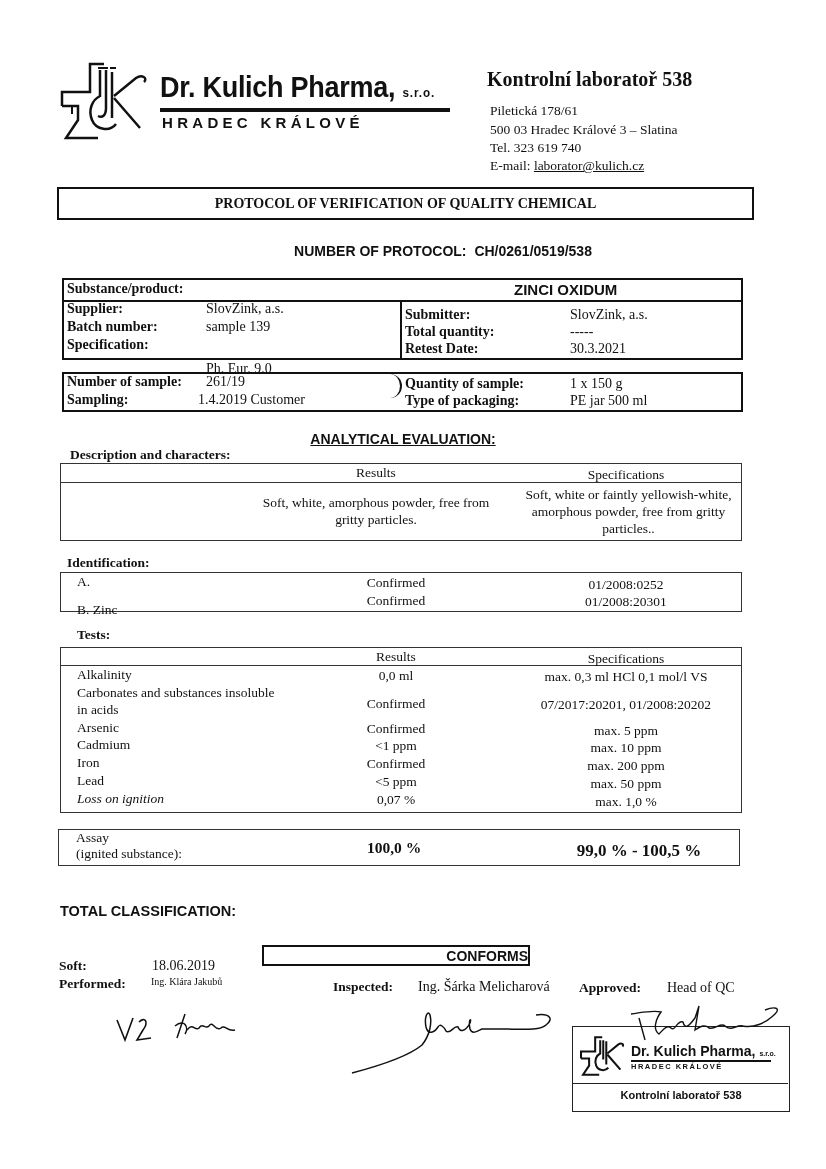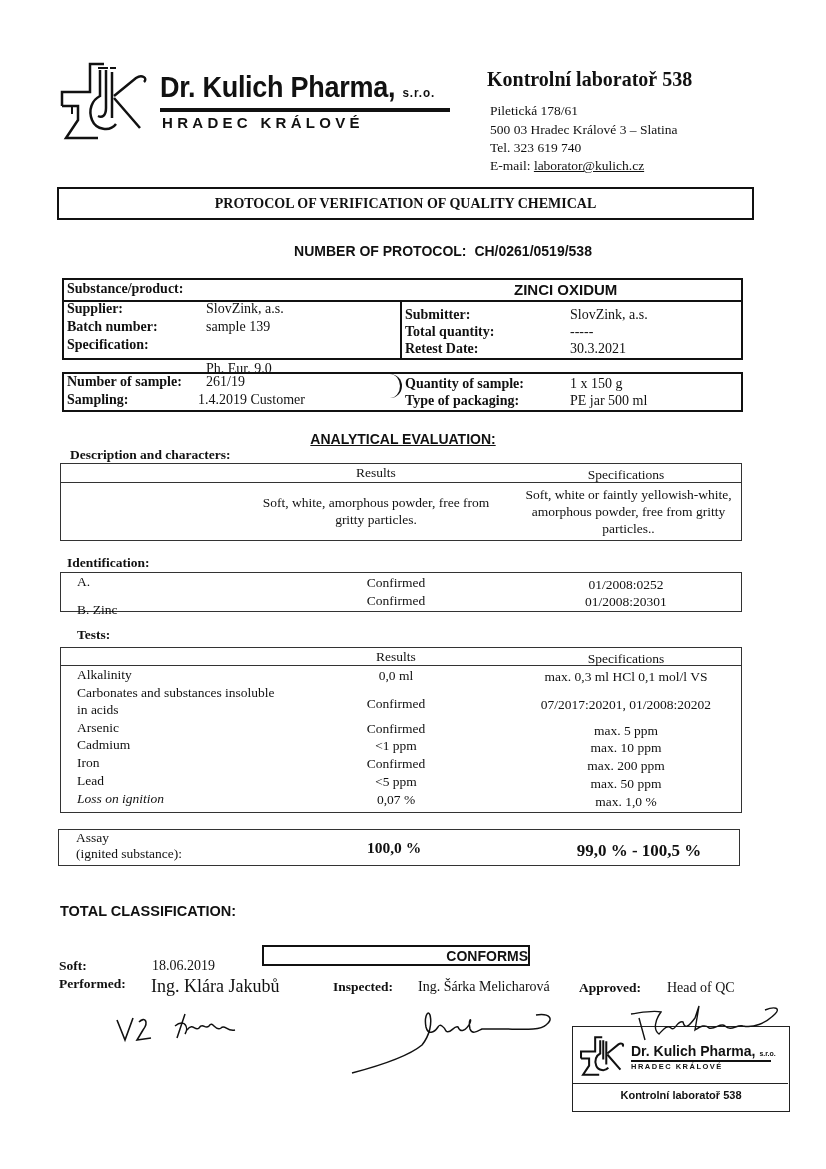--- a/index.html
+++ b/index.html
@@ -188,21 +188,21 @@
 </div>
 
 <div class="abs sans" style="left:60px;top:903px;font-weight:bold;font-size:14.5px;text-align:right;">TOTAL CLASSIFICATION:</div>
 <div class="abs classif-box">
   <span class="sans" style="font-weight:bold;font-size:14px;">CONFORMS</span>
 </div>
 
 <div class="abs section-label" style="left:59px;top:958px;">Soft:</div>
 <div class="abs" style="left:152px;top:958px;font-size:14px;">18.06.2019</div>
 <div class="abs section-label" style="left:59px;top:976px;">Performed:</div>
-<div class="abs" style="left:151px;top:976px;font-size:18px;">Ing. Klára Jakubů</div>
+<div class="abs" style="left:151px;top:976px;font-size:10px;">Ing. Klára Jakubů</div>
 <div class="abs section-label" style="left:333px;top:979px;">Inspected:</div>
 <div class="abs" style="left:418px;top:979px;font-size:14px;">Ing. Šárka Melicharová</div>
 <div class="abs section-label" style="left:579px;top:980px;">Approved:</div>
 <div class="abs" style="left:667px;top:980px;font-size:14px;">Head of QC</div>
 
 <svg class="sig" style="left:115px;top:1008px;" width="140" height="40" viewBox="0 0 140 40">
   <path d="M2 12 L10 32 L18 10" fill="none" stroke="#111" stroke-width="1.6"></path>
   <path d="M24 14 C30 8 34 14 28 22 L22 32 L36 30" fill="none" stroke="#111" stroke-width="1.6"></path>
   <path d="M62 30 L70 6 M60 18 C70 10 74 20 70 26 M72 22 C78 14 80 24 84 20 C88 14 90 22 94 18 C98 12 100 24 106 20 C110 16 112 24 120 22" fill="none" stroke="#111" stroke-width="1.5"></path>
 </svg>

